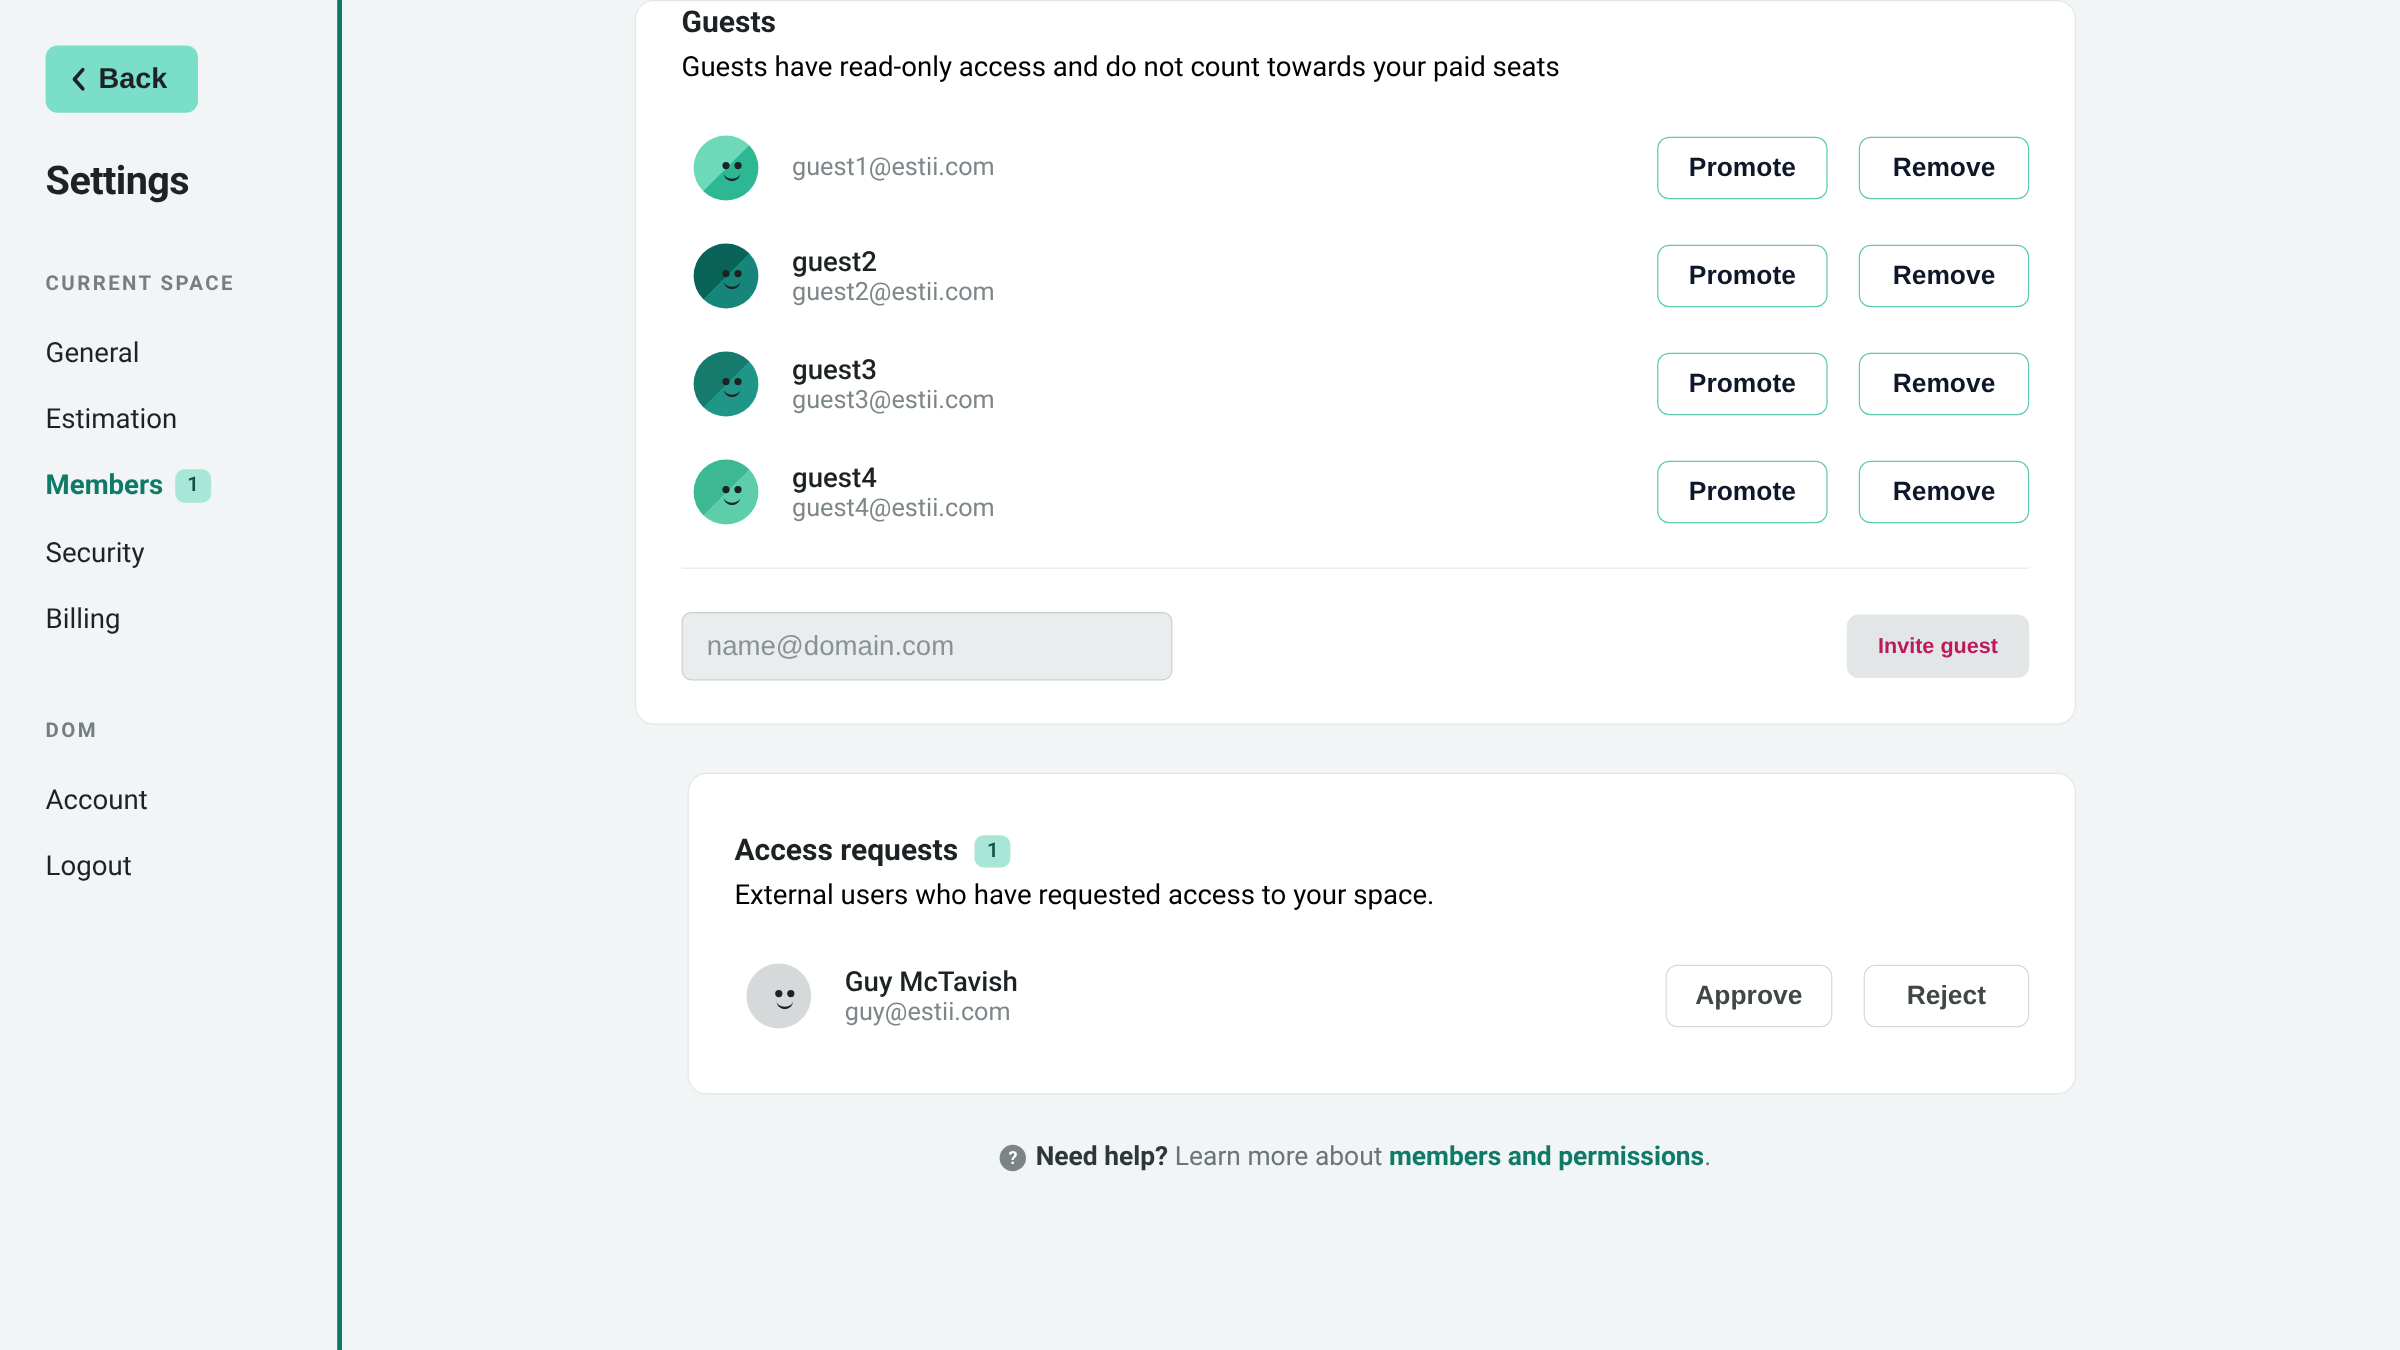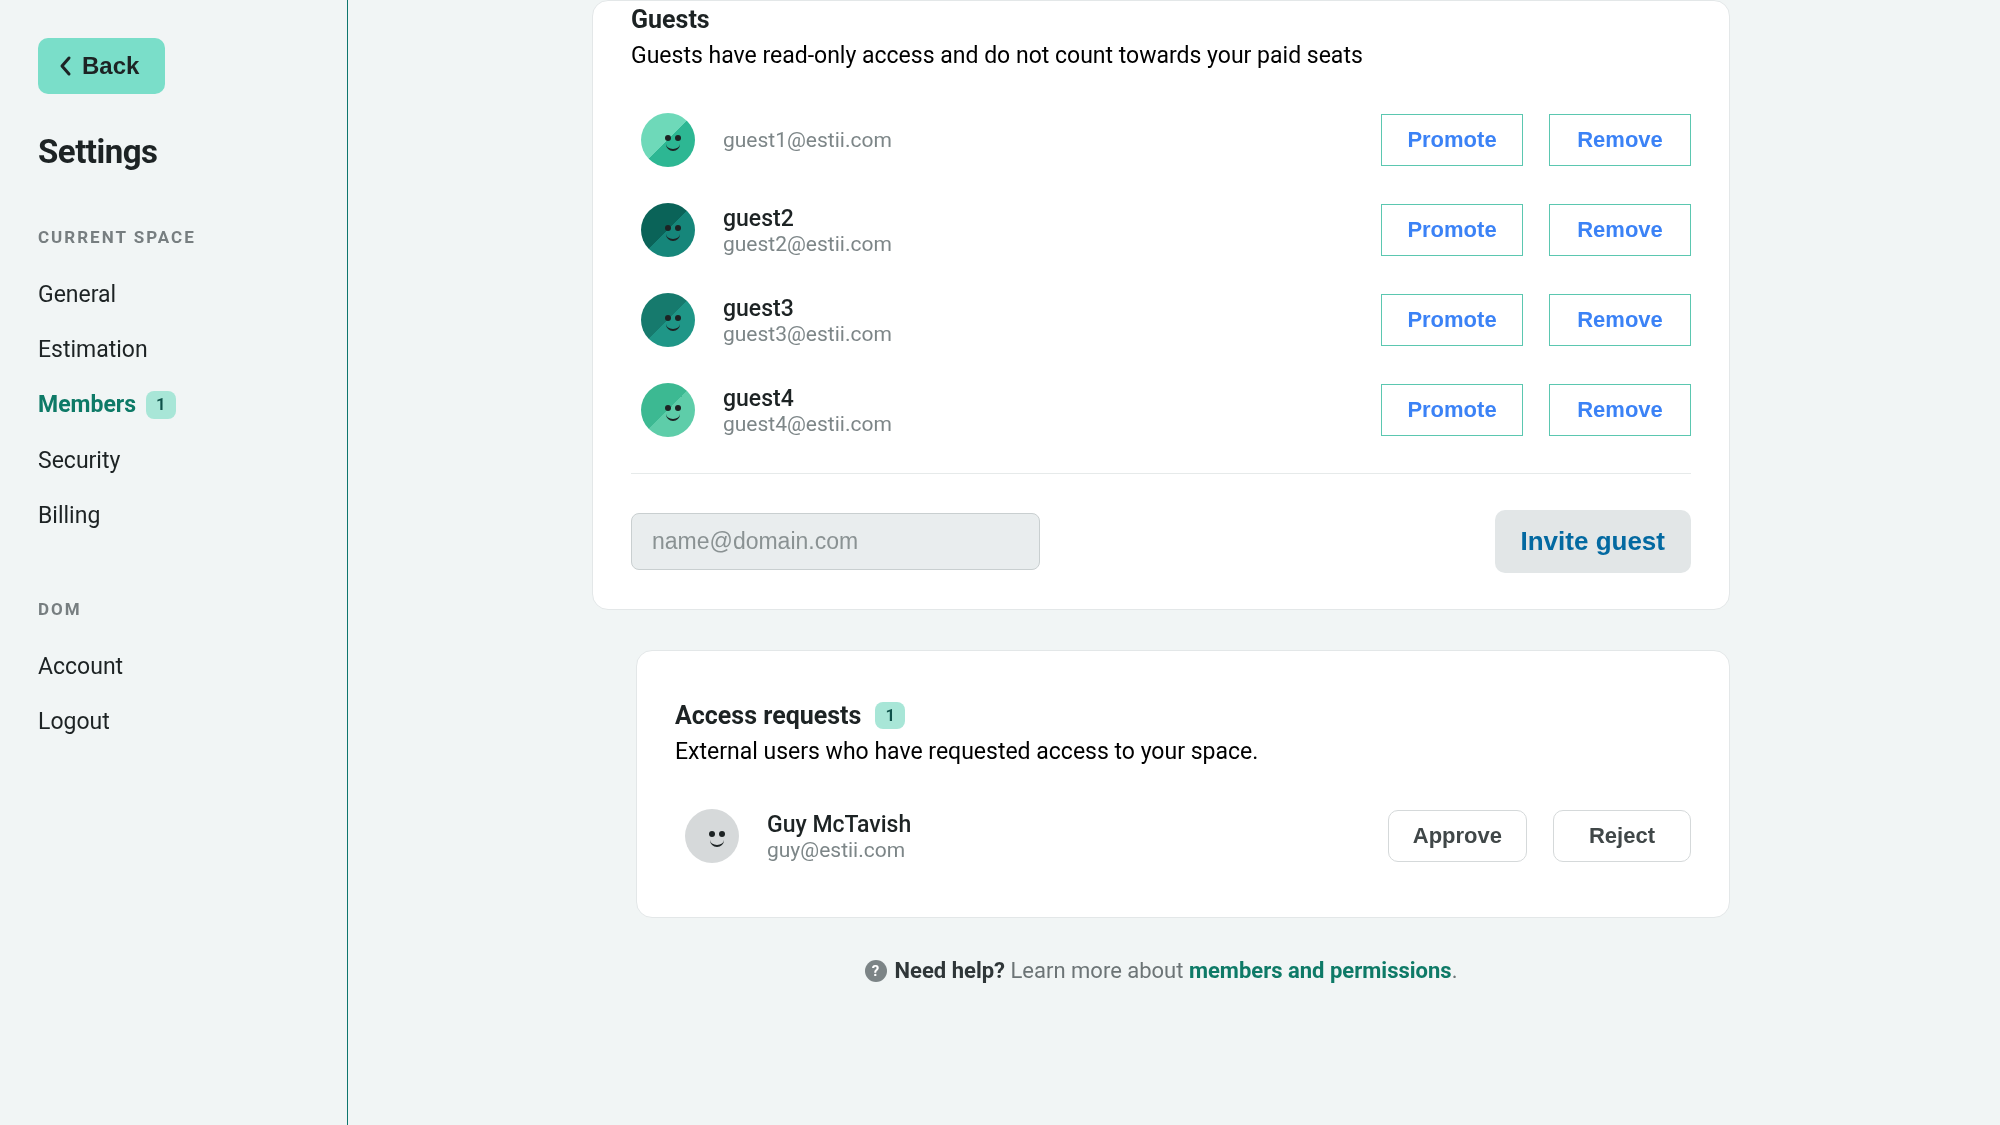--- a/index.html
+++ b/index.html
@@ -6,23 +6,23 @@
 html, body { width: 2000px; height: 1125px; overflow: hidden; }
 body {
   font-family: -apple-system, BlinkMacSystemFont, "Segoe UI", Roboto, Helvetica, Arial, sans-serif;
   background: #f1f5f5;
   color: #1d2324;
   display: flex;
 }
 
 
 .sidebar {
-  width: 348px;
+  width: 285px;
   height: 100%;
-  border-right: 1px solid #0f766e;
+  border-right: 4px solid #0f766e;
   padding: 38px 38px 0 38px;
   background: #f1f5f5;
 }
 .back-btn {
   background: #7adec9;
   border: none;
   border-radius: 10px;
   padding: 14px 26px 14px 20px;
   font-size: 24px;
   font-weight: 600;
@@ -135,25 +135,25 @@
   border-radius: 0 0 10px 10px;
   left: 25px; top: 30px;
 }
 .user-info { flex: 1; }
 .user-name { font-size: 23px; font-weight: 500; color: #1d2324; }
 .user-email { font-size: 21px; color: #7d8688; margin-top: 0px; }
 .row-actions { display: flex; gap: 26px; }
 .btn-outline {
   border: 1.5px solid #5bc7b0;
   background: #fff;
-  color: #3b82f6;
+  color: #0f172a;
   font-size: 22px;
   font-weight: 600;
   padding: 12px 24px;
-  border-radius: 0;
+  border-radius: 10px;
   cursor: pointer;
   min-width: 142px;
 }
 .btn-gray-outline {
   border: 1.5px solid #d5d9da;
   background: #fff;
   color: #404748;
   font-size: 22px;
   font-weight: 600;
   padding: 12px 24px;
@@ -177,23 +177,23 @@
   font-size: 23px;
   padding: 14px 20px;
   color: #1d2324;
 }
 .email-input::placeholder { color: #8a9293; }
 .invite-btn {
   margin-left: auto;
   background: #e2e6e7;
   border: none;
   border-radius: 10px;
-  font-size: 26px;
-  font-weight: 600;
-  color: #0369a1;
+  font-size: 18px;
+  font-weight: 600;
+  color: #be185d;
   padding: 16px 26px;
   cursor: not-allowed;
 }
 
 .card-requests { padding-top: 50px; margin-left: 44px; }
 
 .help-line {
   text-align: center;
   font-size: 22px;
   color: #6c7476;

